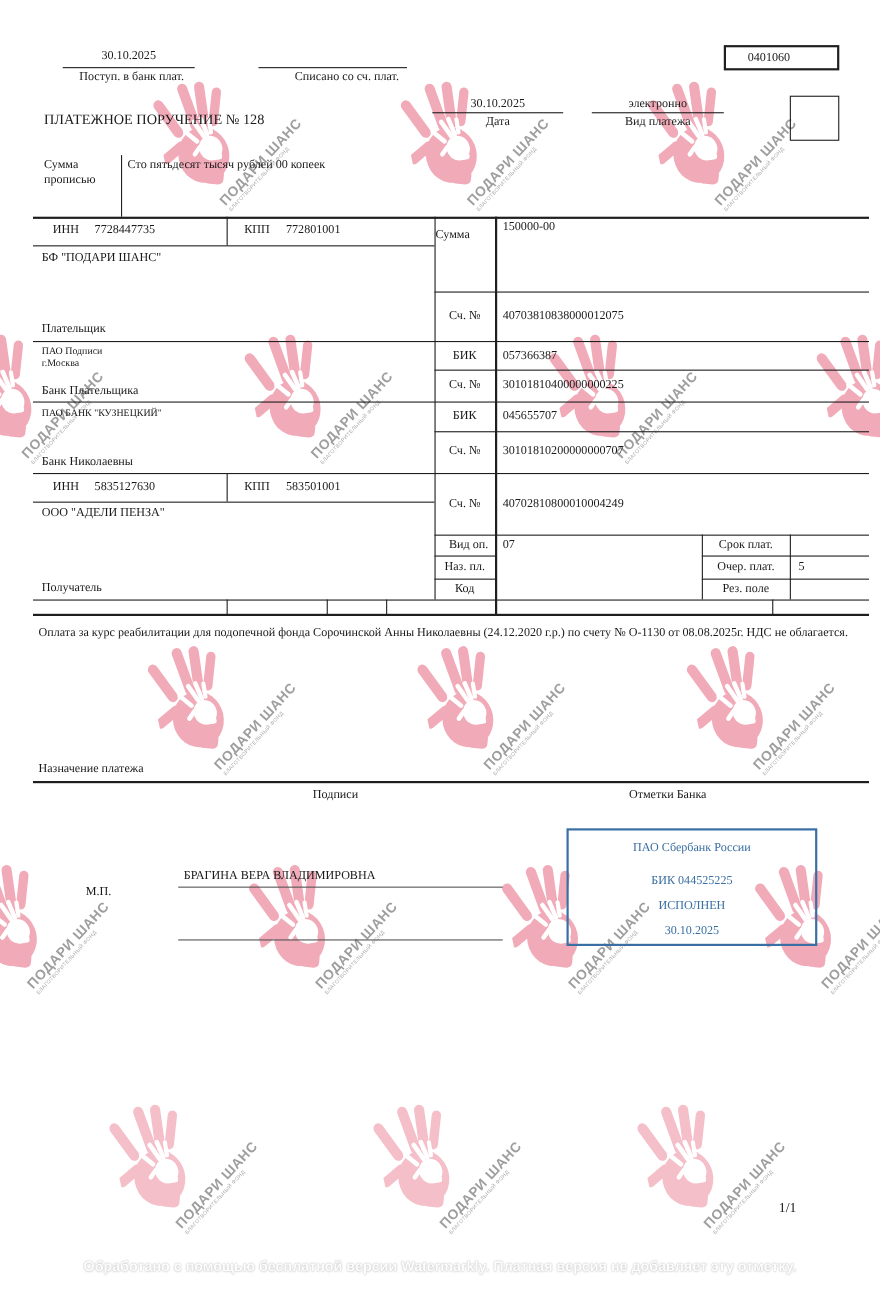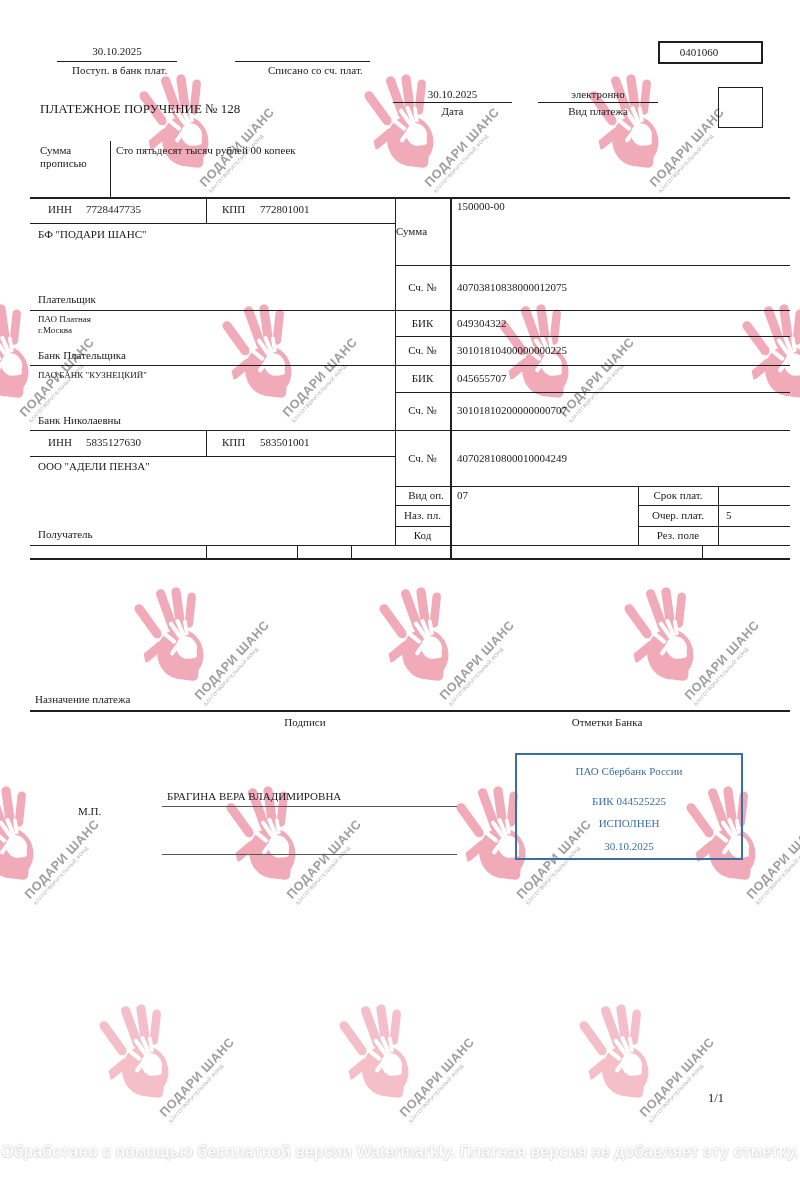--- a/index.html
+++ b/index.html
@@ -20,21 +20,21 @@
   .wm-hand{position:absolute;left:0;top:0;width:78px;height:100px;transform:rotate(-12deg);}
   .wm-label{position:absolute;left:52px;top:110px;width:120px;transform:rotate(-47deg);
             transform-origin:left top;font-family:"Liberation Sans",sans-serif;}
   .wm-brand{font-size:12.5px;font-weight:bold;color:#8e8e8e;letter-spacing:.5px;}
   .wm-sub{font-size:4.8px;color:#9b9b9b;letter-spacing:.3px;margin-top:1px;}
   
   .stamp{position:absolute;left:515px;top:753px;width:228px;height:107px;
          border:2px solid #3a6fa3;box-sizing:border-box;}
   .stamp .t{color:#3a6fa3;width:224px;text-align:center;}
   .footer{position:absolute;left:0;top:1143px;width:800px;text-align:center;
-          font-family:"Liberation Sans",sans-serif;font-size:16px;font-weight:600;
+          font-family:"Liberation Sans",sans-serif;font-size:13px;font-weight:600;
           color:#fdfdfd;text-shadow:0 0 1px #c0c0c0,0 0 2px #d8d8d8,0 1px 2px #e5e5e5;}
 </style>
 </head>
 <body>
 
 <svg width="0" height="0" style="position:absolute">
   <defs>
     <g id="handshape">
       <rect x="16" y="14" width="12" height="52" rx="6" transform="rotate(-24 22 60)"></rect>
       <rect x="34" y="4" width="12" height="58" rx="6" transform="rotate(-8 40 30)"></rect>
@@ -267,30 +267,30 @@
   <div class="vl" style="left:297px;top:545px;height:14px"></div>
   <div class="vl" style="left:351px;top:545px;height:14px"></div>
   <div class="vl" style="left:702px;top:545px;height:14px"></div>
 
   <div class="t" style="left:48px;top:203px">ИНН</div>
   <div class="t" style="left:86px;top:203px">7728447735</div>
   <div class="t" style="left:222px;top:203px">КПП</div>
   <div class="t" style="left:260px;top:203px">772801001</div>
   <div class="t" style="left:38px;top:228px">БФ "ПОДАРИ ШАНС"</div>
   <div class="t" style="left:38px;top:293px">Плательщик</div>
-  <div class="t c" style="left:395px;top:225px;width:33px">Сумма</div>
+  <div class="t c" style="left:395px;top:207px;width:33px">Сумма</div>
   <div class="t" style="left:457px;top:200px">150000-00</div>
   <div class="t c" style="left:395px;top:281px;width:55px">Сч. №</div>
   <div class="t" style="left:457px;top:281px">40703810838000012075</div>
 
-  <div class="t sm" style="left:38px;top:314px">ПАО Платная</div>
+  <div class="t sm" style="left:38px;top:314px">ПАО Подписи</div>
   <div class="t sm" style="left:38px;top:325px">г.Москва</div>
   <div class="t" style="left:38px;top:349px">Банк Плательщика</div>
   <div class="t c" style="left:395px;top:317px;width:55px">БИК</div>
-  <div class="t" style="left:457px;top:317px">049304322</div>
+  <div class="t" style="left:457px;top:317px">057366387</div>
   <div class="t c" style="left:395px;top:344px;width:55px">Сч. №</div>
   <div class="t" style="left:457px;top:344px">30101810400000000225</div>
 
   <div class="t sm" style="left:38px;top:370px">ПАО БАНК "КУЗНЕЦКИЙ"</div>
   <div class="t" style="left:38px;top:414px">Банк Николаевны</div>
   <div class="t c" style="left:395px;top:372px;width:55px">БИК</div>
   <div class="t" style="left:457px;top:372px">045655707</div>
   <div class="t c" style="left:395px;top:404px;width:55px">Сч. №</div>
   <div class="t" style="left:457px;top:404px">30101810200000000707</div>
 
@@ -305,20 +305,21 @@
 
   <div class="t c" style="left:395px;top:489px;width:62px">Вид оп.</div>
   <div class="t" style="left:457px;top:489px">07</div>
   <div class="t c" style="left:638px;top:489px;width:80px">Срок плат.</div>
   <div class="t c" style="left:395px;top:509px;width:55px">Наз. пл.</div>
   <div class="t c" style="left:638px;top:509px;width:80px">Очер. плат.</div>
   <div class="t" style="left:726px;top:509px">5</div>
   <div class="t c" style="left:395px;top:529px;width:55px">Код</div>
   <div class="t c" style="left:638px;top:529px;width:80px">Рез. поле</div>
 
+  <div class="t wrap" style="left:35px;top:567px;width:752px;line-height:17px">Оплата за курс реабилитации для подопечной фонда Сорочинской Анны Николаевны (24.12.2020 г.р.) по счету № О-1130 от 08.08.2025г. НДС не облагается.</div>
   <div class="t" style="left:35px;top:693px">Назначение платежа</div>
   <div class="hl th" style="left:30px;top:710px;width:760px"></div>
   <div class="t c" style="left:230px;top:716px;width:150px">Подписи</div>
   <div class="t c" style="left:537px;top:716px;width:140px">Отметки Банка</div>
 
   <div class="t" style="left:78px;top:805px">М.П.</div>
   <div class="t" style="left:167px;top:790px">БРАГИНА ВЕРА ВЛАДИМИРОВНА</div>
   <div class="hl" style="left:162px;top:806px;width:295px;background:#555"></div>
   <div class="hl" style="left:162px;top:854px;width:295px;background:#555"></div>
 

